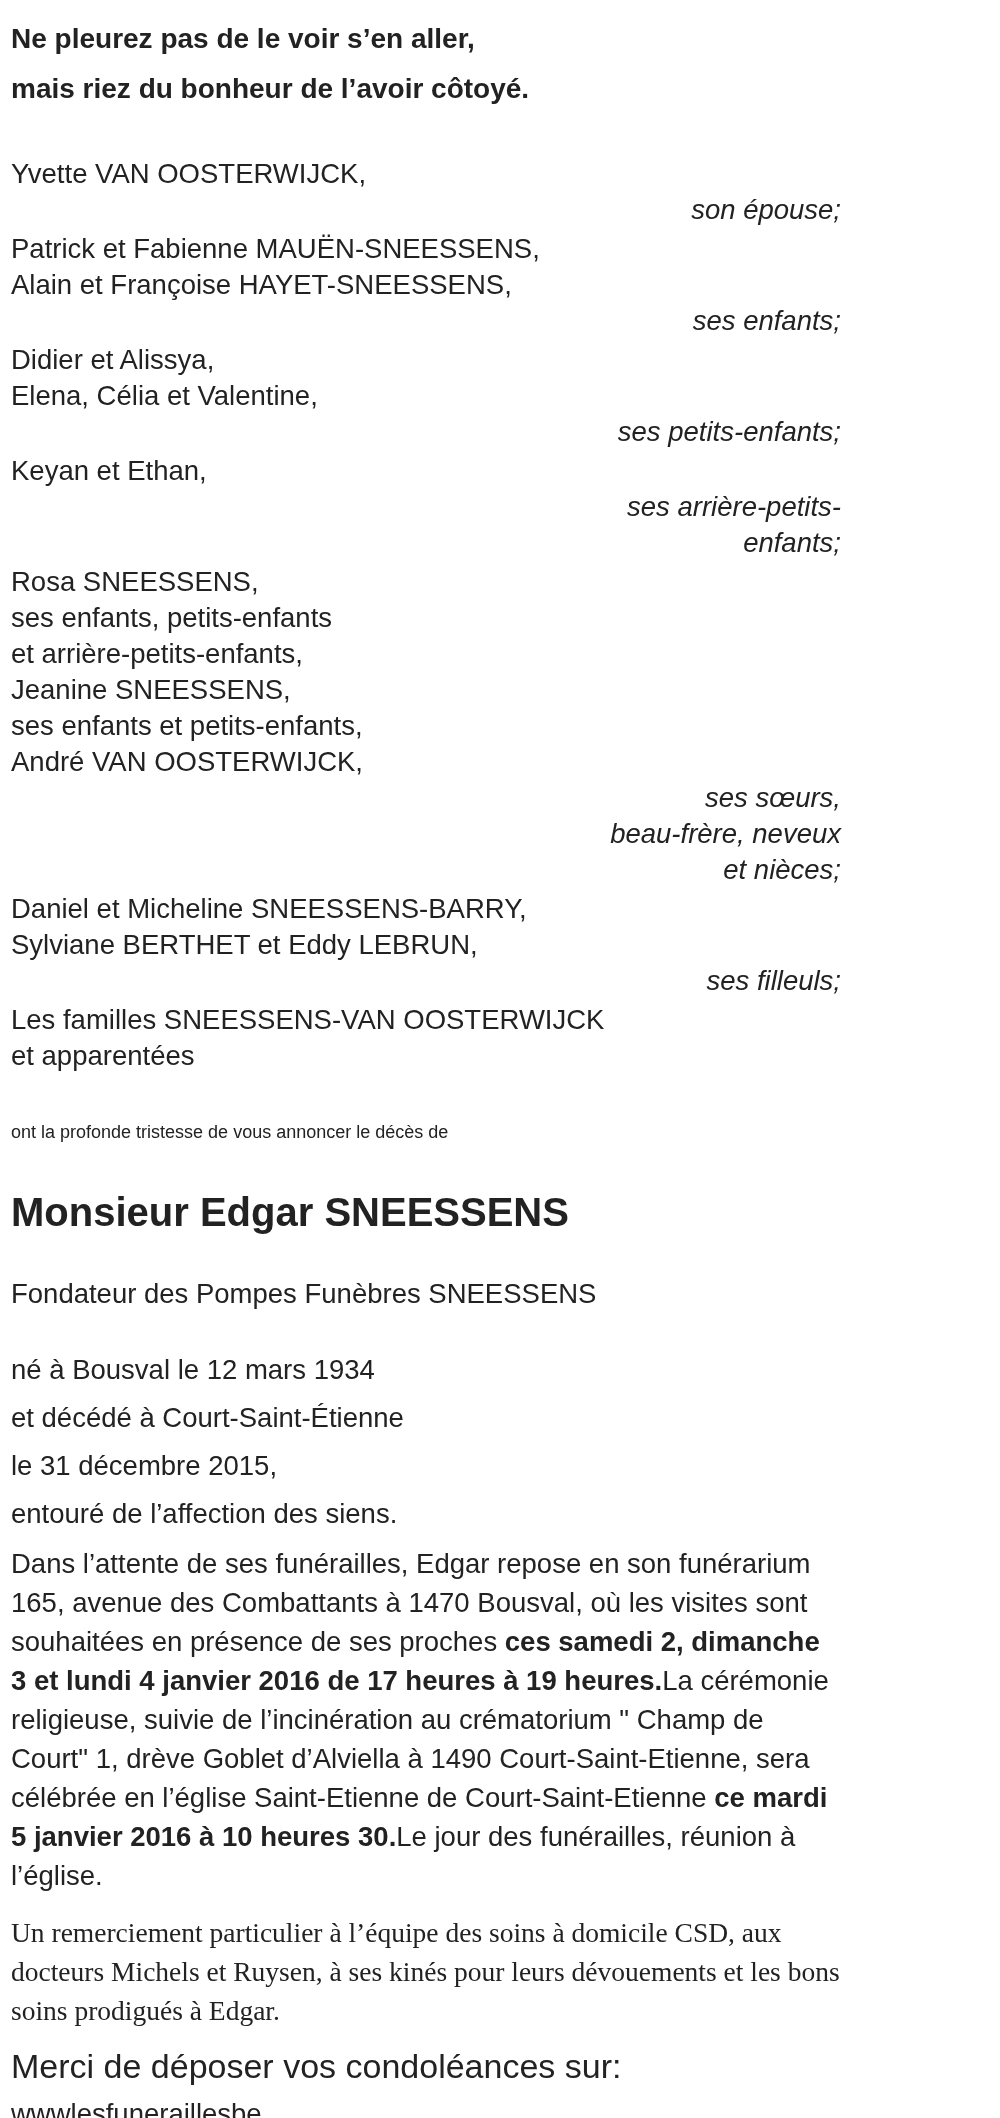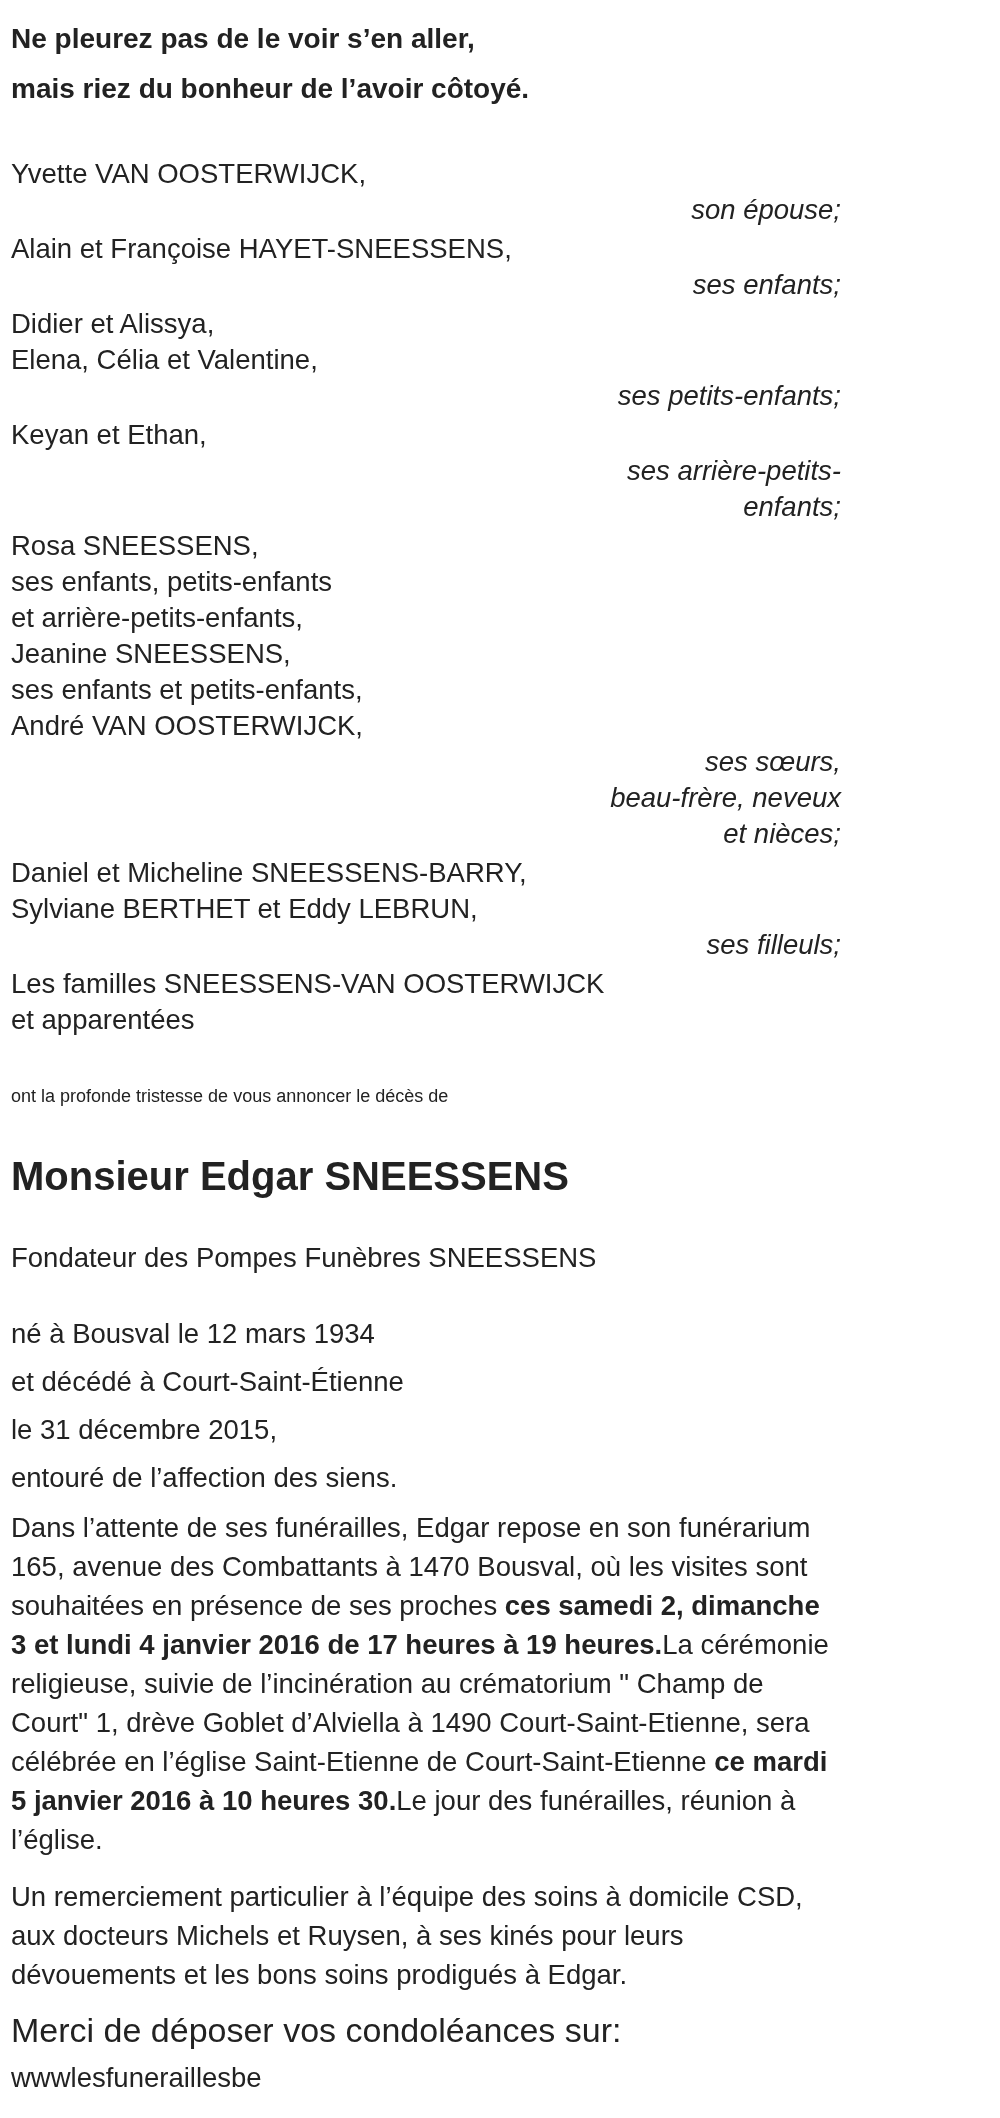--- a/index.html
+++ b/index.html
@@ -26,21 +26,21 @@
   .group { margin: 0 0 3px 0; }
   
   .intro { font-size: 18px; line-height: 36px; margin: 40px 0 0 0; }
   .name-heading { font-size: 40px; line-height: 48px; font-weight: bold; margin: 38px 0 0 0; }
   .subtitle { font-size: 27.5px; line-height: 36px; margin: 40px 0 0 0; }
   .details { font-size: 27.5px; margin-top: 34px; }
   .details .dline { line-height: 48px; }
   
   .paragraph { font-size: 27.5px; line-height: 39px; margin: 0; }
   .funeral { margin-top: 6px; }
-  .thanks { margin-top: 18px; }
+  .thanks { margin-top: 18px; font-family: Liberation Serif, serif; }
   .b { font-weight: bold; }
   .cond-label { font-size: 34px; line-height: 39px; margin: 17px 0 8px 0; }
   .website { font-size: 27.5px; line-height: 39px; margin: 3px 0 0 0; }
 </style>
 </head>
 <body>
 
 <div class="page">
 
   <header class="quote">
@@ -49,20 +49,21 @@
   </header>
 
   <section class="family">
 
     <div class="group">
       <div class="line">Yvette VAN OOSTERWIJCK,</div>
       <div class="relation">son épouse;</div>
     </div>
 
     <div class="group">
+      <div class="line">Patrick et Fabienne MAUËN-SNEESSENS,</div>
       <div class="line">Alain et Françoise HAYET-SNEESSENS,</div>
       <div class="relation">ses enfants;</div>
     </div>
 
     <div class="group">
       <div class="line">Didier et Alissya,</div>
       <div class="line">Elena, Célia et Valentine,</div>
       <div class="relation">ses petits-enfants;</div>
     </div>
 

